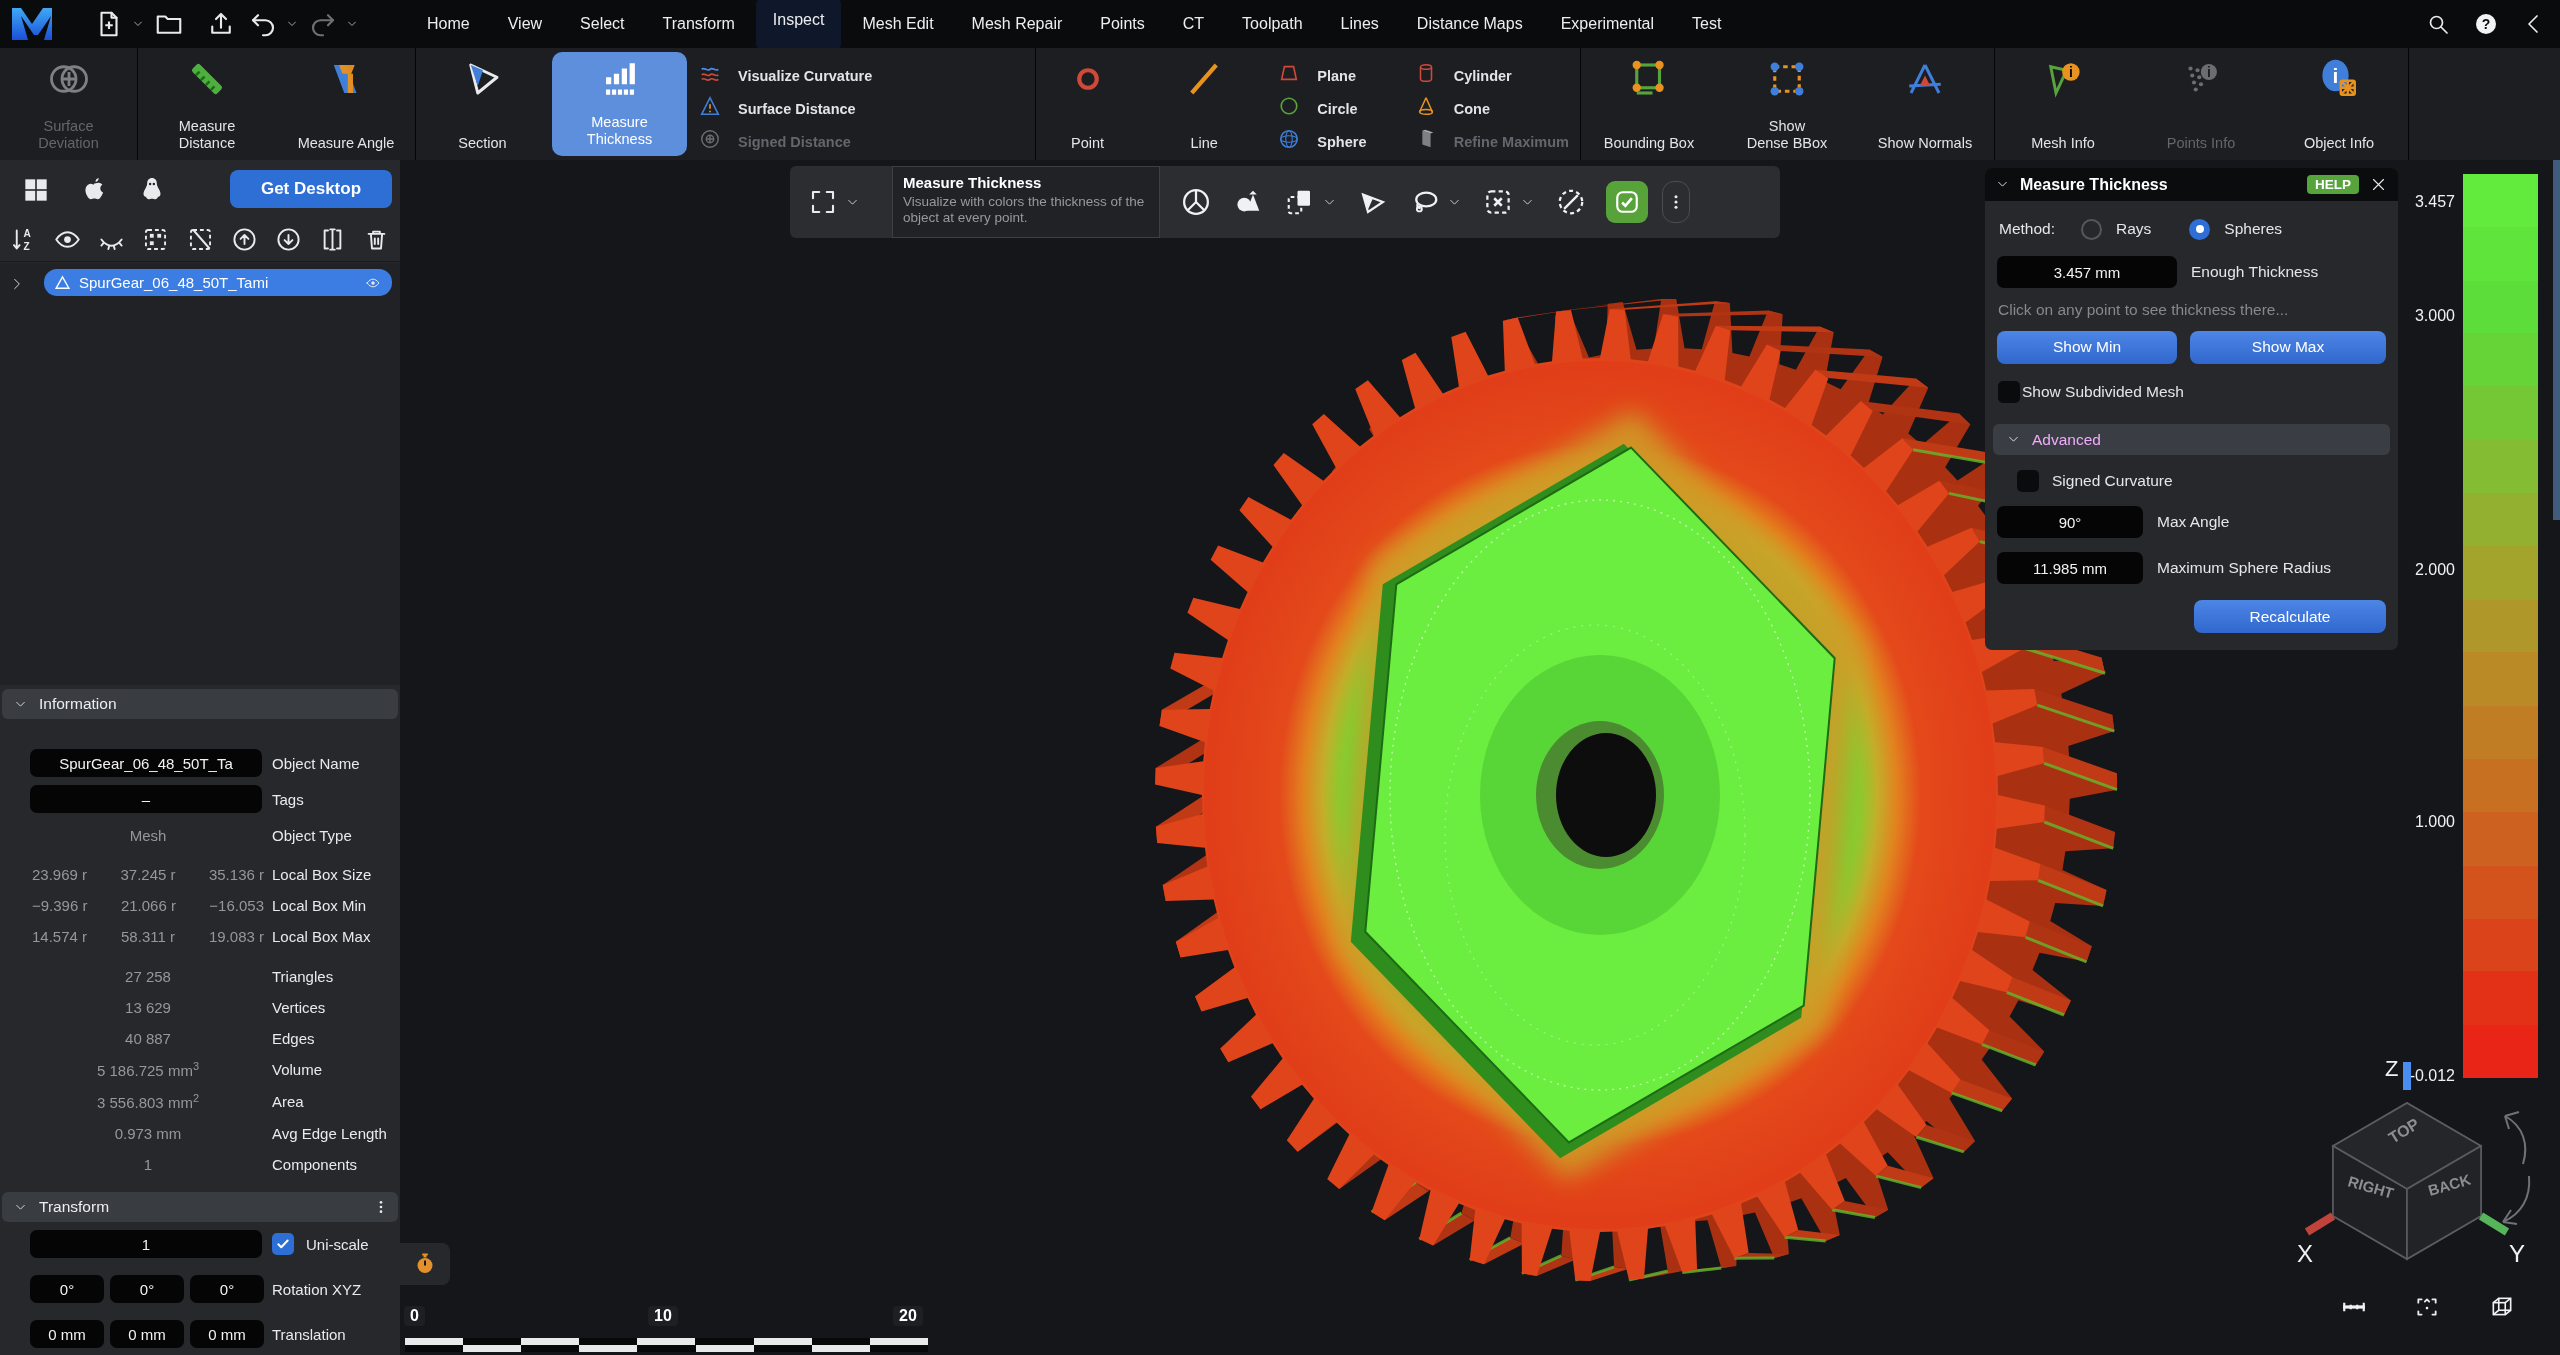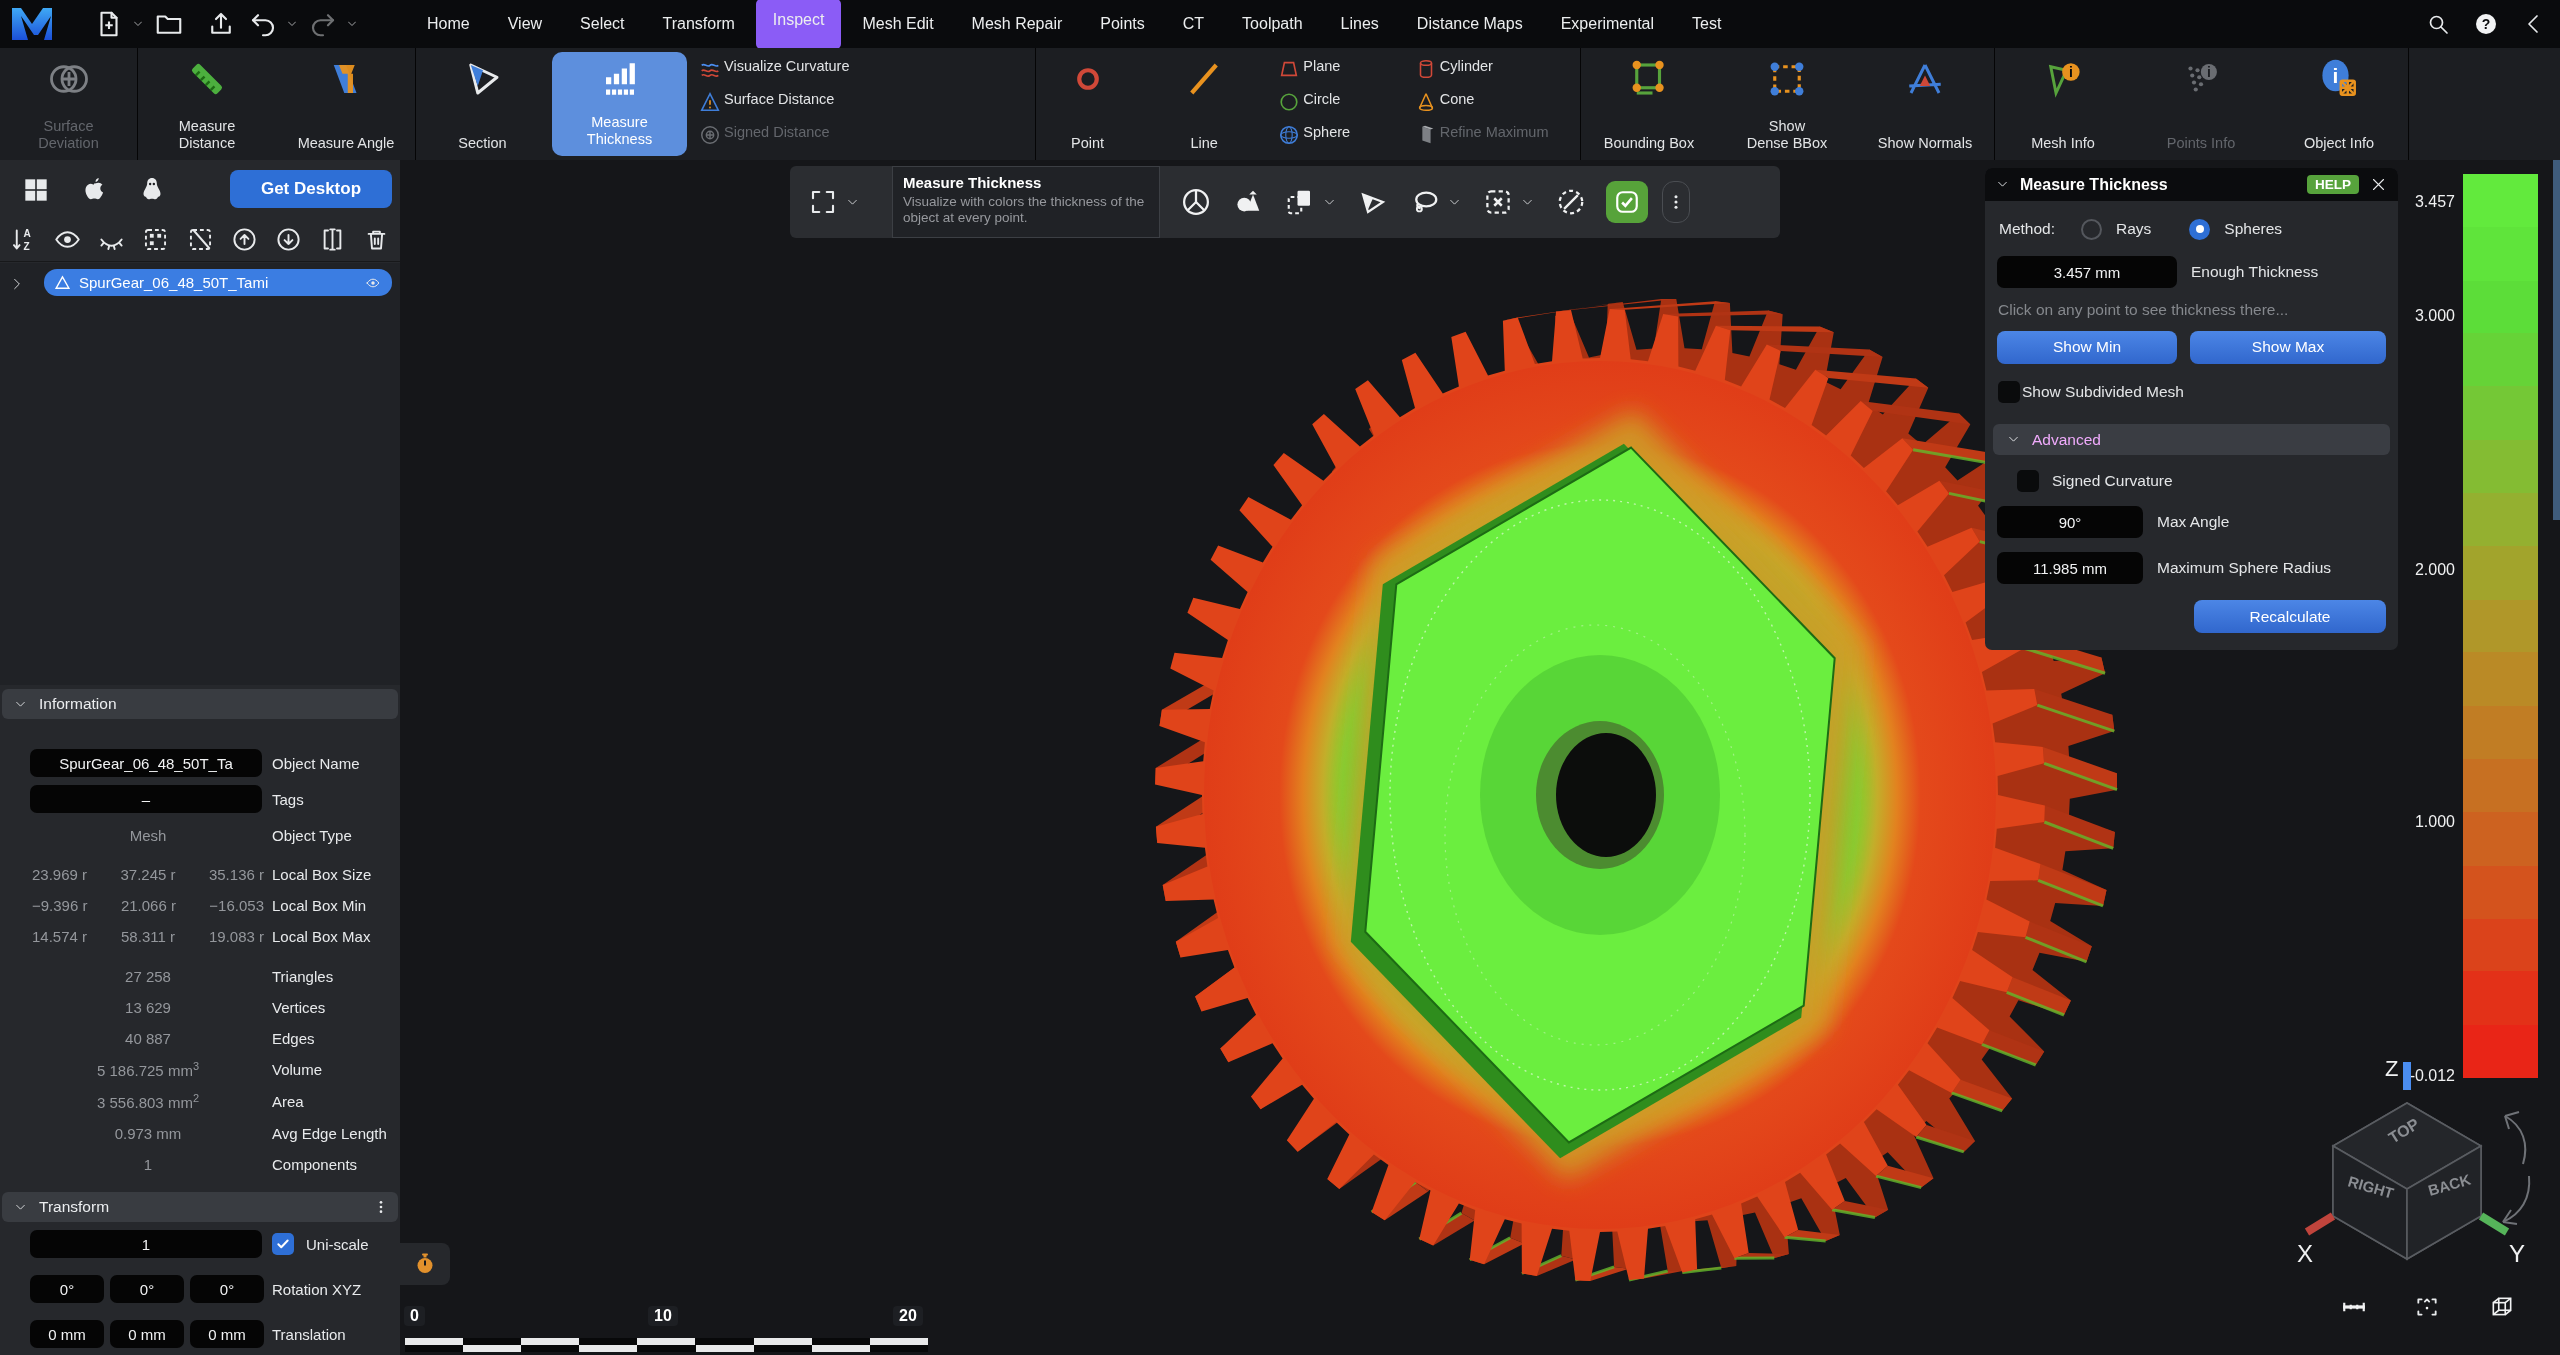--- a/index.html
+++ b/index.html
@@ -9,34 +9,34 @@
   .icon svg{display:block;width:100%;height:100%;}
   
   #menubar{position:absolute;left:0;top:0;width:2560px;height:48px;background:#0a0b0d;display:flex;align-items:center;}
   #logo{width:44px;height:36px;margin-left:10px;}
   .win-icons{display:flex;align-items:center;gap:8px;margin-left:28px;}
   .wicon{width:30px;height:30px;padding:2px;}
   .wicon.dim{opacity:.45;}
   .chev-s{width:12px;height:12px;opacity:.8;margin-left:-2px;}
   #menu-items{display:flex;align-items:center;margin-left:52px;gap:4px;}
   .menu-item{padding:0 17px;height:48px;line-height:48px;font-size:16px;color:#eceeef;cursor:default;}
-  .menu-item.active{background:#8b5cf6;border-radius:5px;height:50px;line-height:42px;margin-top:0px;}
+  .menu-item.active{background:#0f172a;border-radius:5px;height:50px;line-height:42px;margin-top:0px;}
   #menu-right{position:absolute;right:14px;top:0;height:48px;display:flex;align-items:center;gap:24px;}
   .mr-icon{width:24px;height:24px;}
   
   #ribbon{position:absolute;left:0;top:48px;width:2560px;height:112px;background:#1c1e22;border-bottom:1px solid #000;}
   .rgroup{position:absolute;top:0;height:112px;display:flex;align-items:stretch;border-right:1px solid #050506;}
   .tile{display:flex;flex-direction:column;align-items:center;justify-content:flex-start;padding-top:10px;}
   .tile .ticon{width:42px;height:42px;margin-bottom:2px;}
   .tile .tlabel{font-size:14.5px;line-height:17px;text-align:center;color:#e2e4e6;margin-top:auto;margin-bottom:8px;white-space:pre-line;}
   .tile.disabled .tlabel{color:#63666c;}
   .tile.active-tile{background:#5d8fdd;border-radius:10px;margin:4px 2px;padding-top:6px;}
   .tile.active-tile .tlabel{color:#fff;}
   .stackcol{display:flex;flex-direction:column;justify-content:center;gap:7px;padding-left:10px;}
-  .stackrow{display:flex;align-items:flex-start;gap:3px;height:26px;}
+  .stackrow{display:flex;align-items:flex-end;gap:17px;height:26px;font-weight:bold;}
   .stackrow .sicon{width:22px;height:22px;}
   .stackrow .slabel{font-size:14.5px;color:#e2e4e6;white-space:nowrap;}
   .stackrow.disabled .slabel{color:#63666c;}
   
   #sidebar{position:absolute;left:0;top:160px;width:400px;height:1195px;background:#26282c;border-right:3px solid #14b8a6;}
   #sb-top{position:absolute;left:0;top:0;width:400px;height:105px;}
   .plat-icon{position:absolute;top:14px;width:32px;height:32px;}
   #get-desktop{position:absolute;right:8px;top:10px;width:162px;height:38px;background:#2e6fd6;border-radius:8px;
                color:#fff;font-weight:bold;font-size:17px;display:flex;align-items:center;justify-content:center;}
   #sb-tools{position:absolute;left:0;top:58px;width:400px;height:44px;display:flex;align-items:center;justify-content:space-between;padding:0 10px;box-sizing:border-box;border-bottom:1px solid #17181a;}

